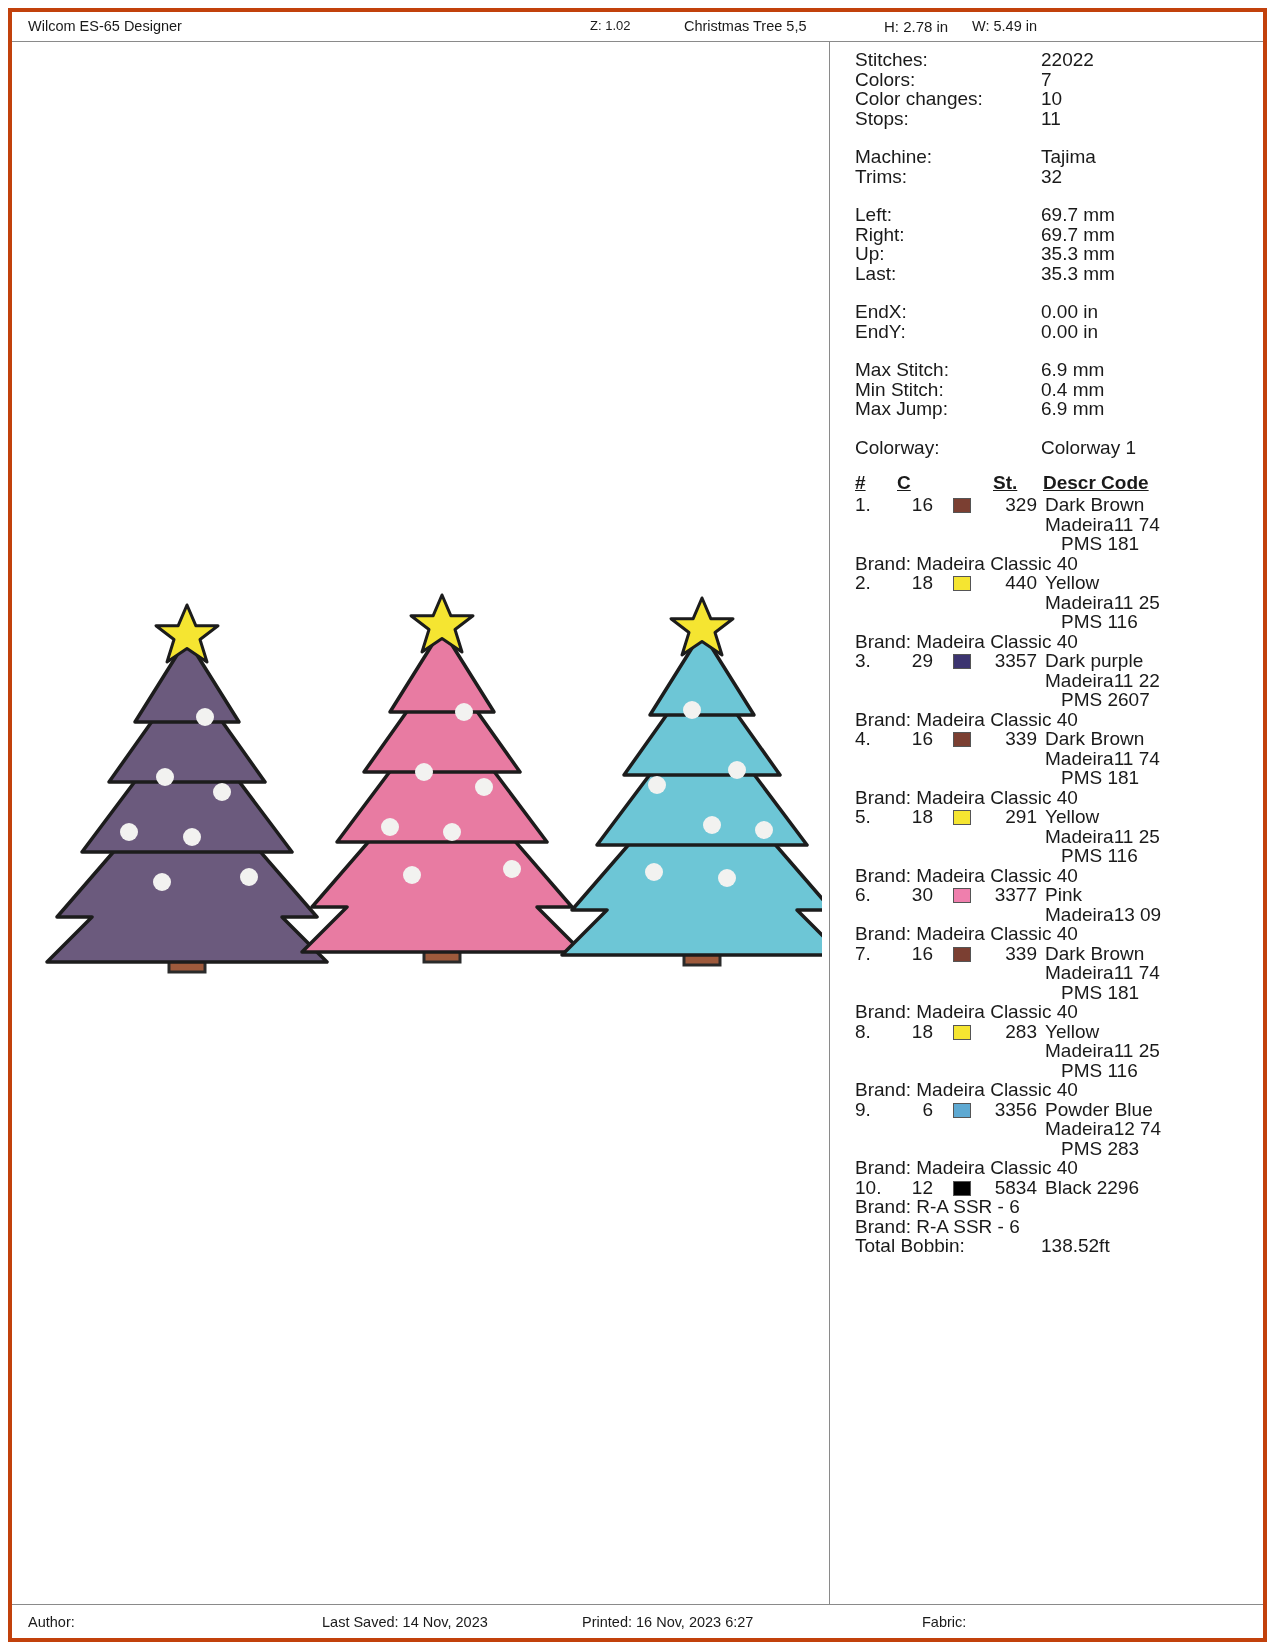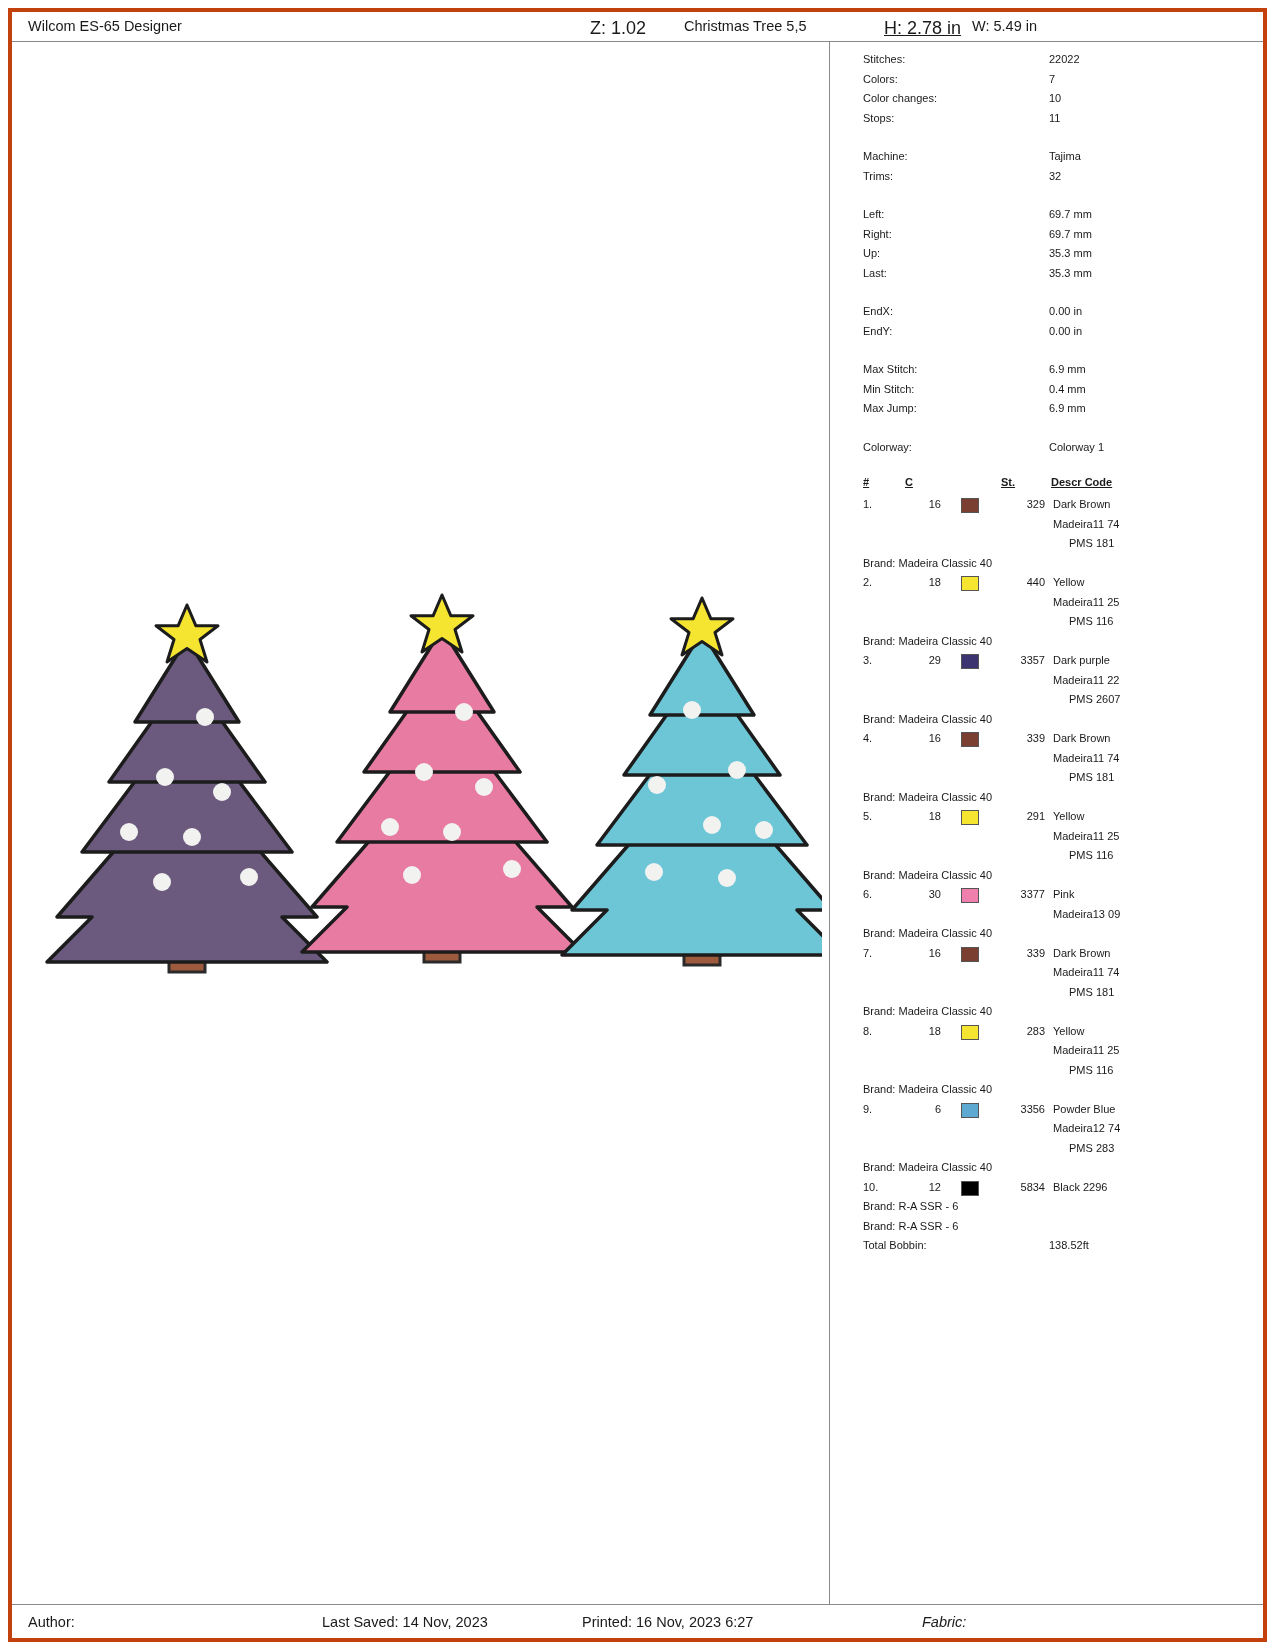--- a/index.html
+++ b/index.html
@@ -34,32 +34,31 @@
     box-sizing: border-box;
   }
   .header .app-title {
     position: absolute;
     left: 16px; top: 6px;
     font-size: 14.5px;
   }
   .header .zoom {
     position: absolute;
     left: 578px; top: 6px;
-    font-size: 18px;
+    font-size: 13px;
   }
   .header .design-name {
     position: absolute;
     left: 672px; top: 6px;
     font-size: 14.5px;
   }
   .header .dims-h {
     position: absolute;
     left: 872px; top: 6px;
-    font-size: 18px;
-    text-decoration: underline;
+    font-size: 15px;
   }
   .header .dims-w {
     position: absolute;
     left: 960px; top: 6px;
     font-size: 14.5px;
   }
   
   .footer {
     position: absolute;
     left: 0; bottom: 0;
@@ -80,40 +79,39 @@
   }
   .footer .printed {
     position: absolute;
     left: 570px; top: 9px;
     font-size: 14.5px;
   }
   .footer .fabric {
     position: absolute;
     left: 910px; top: 9px;
     font-size: 14.5px;
-    font-style: italic;
   }
   
   .design-pane {
     position: absolute;
     left: 0; top: 30px;
     width: 818px;
     bottom: 34px;
     border-right: 1px solid #8a8a8a;
     box-sizing: border-box;
     overflow: hidden;
   }
   .info-pane {
     position: absolute;
     left: 819px; top: 30px;
     right: 0;
     bottom: 34px;
     box-sizing: border-box;
-    padding: 8px 12px 0 32px;
-    font-size: 11px;
+    padding: 8px 12px 0 24px;
+    font-size: 19px;
     line-height: 19.5px;
   }
   
   .irow {
     position: relative;
     height: 19.5px;
     white-space: nowrap;
   }
   .irow .lbl { position: absolute; left: 0; }
   .irow .val { position: absolute; left: 186px; }

